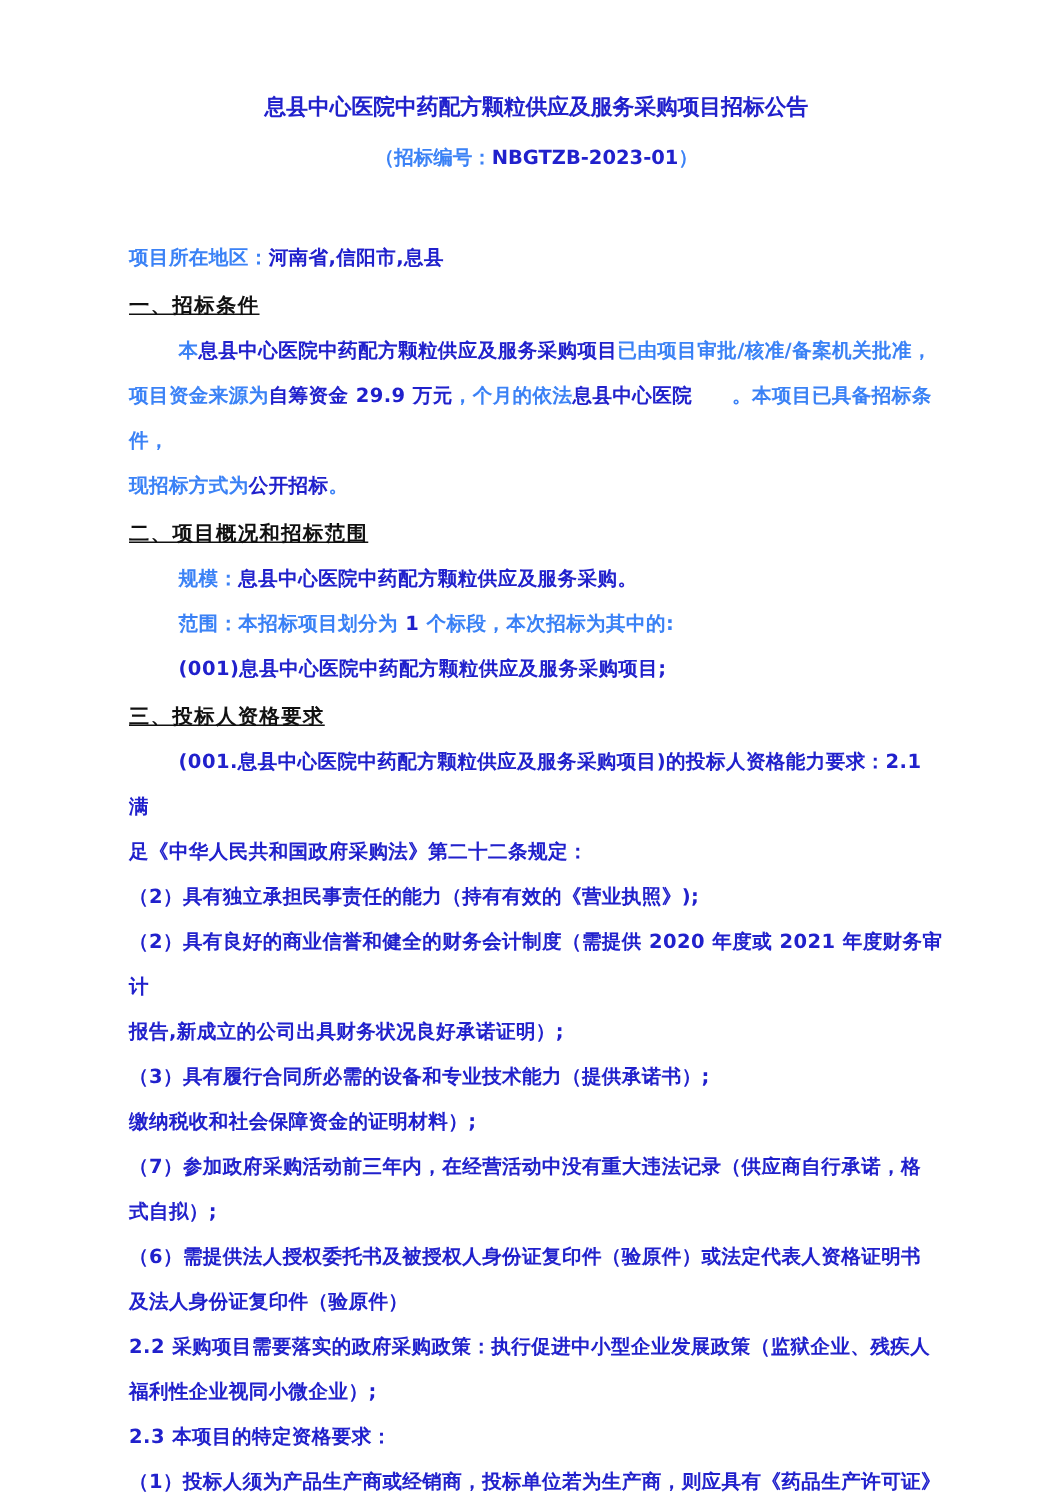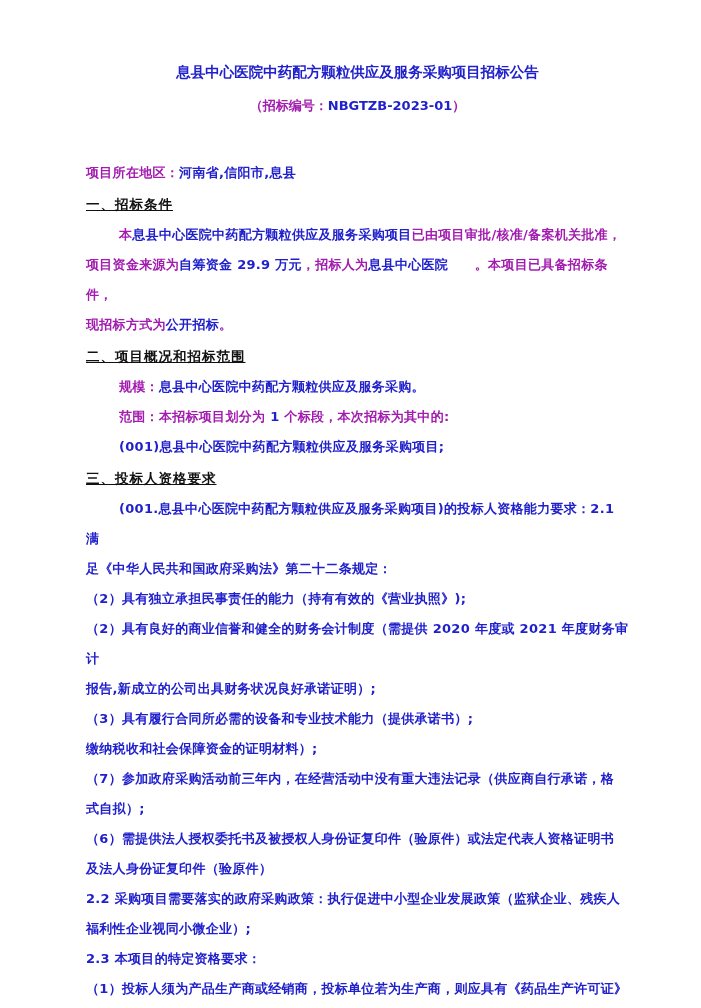--- a/index.html
+++ b/index.html
@@ -27,34 +27,34 @@
   .subtitle{
     font-size:13px;font-weight:700;text-align:center;
     line-height:20px;margin-bottom:42px;white-space:pre-wrap;
   }
   .heading{
     font-size:13.5px;font-weight:700;line-height:32px;
     color:#111111;white-space:pre-wrap;letter-spacing:1px;
   }
   .indent{text-indent:33px;}
   .c-b{color:#2121cc;}
-  .c-k{color:#a21caf;}
+  .c-k{color:#3b82f6;}
   .heading .c-k{color:#111111;text-decoration:underline;}
 </style>
 </head>
 <body>
 
 <div class="page">
   <div class="content">
       <div class="title"><span class="c-b">息县中心医院中药配方颗粒供应及服务采购项目招标公告</span></div>
       <div class="subtitle"><span class="c-k">（招标编号：</span><span class="c-b">NBGTZB-2023-01</span><span class="c-k">）</span></div>
       <div class="row"><span class="c-k">项目所在地区：</span><span class="c-b">河南省,信阳市,息县</span></div>
       <div class="row heading"><span class="c-k">一、招标条件</span></div>
       <div class="row indent"><span class="c-k">本</span><span class="c-b">息县中心医院中药配方颗粒供应及服务采购项目</span><span class="c-k">已由项目审批/核准/备案机关批准，</span></div>
-      <div class="row"><span class="c-k">项目资金来源为</span><span class="c-b">自筹资金 29.9 万元</span><span class="c-k">，招标人为</span><span class="c-b">息县中心医院</span><span class="c-k">　　。本项目已具备招标条件，</span></div>
+      <div class="row"><span class="c-k">项目资金来源为</span><span class="c-b">自筹资金 29.9 万元</span><span class="c-k">，个月的依法</span><span class="c-b">息县中心医院</span><span class="c-k">　　。本项目已具备招标条件，</span></div>
       <div class="row"><span class="c-k">现招标方式为</span><span class="c-b">公开招标</span><span class="c-k">。</span></div>
       <div class="row heading"><span class="c-k">二、项目概况和招标范围</span></div>
       <div class="row indent"><span class="c-k">规模：</span><span class="c-b">息县中心医院中药配方颗粒供应及服务采购。</span></div>
       <div class="row indent"><span class="c-k">范围：本招标项目划分为 </span><span class="c-b">1</span><span class="c-k"> 个标段，本次招标为其中的:</span></div>
       <div class="row indent"><span class="c-b">(001)息县中心医院中药配方颗粒供应及服务采购项目;</span></div>
       <div class="row heading"><span class="c-k">三、投标人资格要求</span></div>
       <div class="row indent"><span class="c-b">(001.息县中心医院中药配方颗粒供应及服务采购项目)的投标人资格能力要求：2.1 满</span></div>
       <div class="row"><span class="c-b">足《中华人民共和国政府采购法》第二十二条规定：</span></div>
       <div class="row"><span class="c-b">（2）具有独立承担民事责任的能力（持有有效的《营业执照》);</span></div>
       <div class="row"><span class="c-b">（2）具有良好的商业信誉和健全的财务会计制度（需提供 2020 年度或 2021 年度财务审计</span></div>

